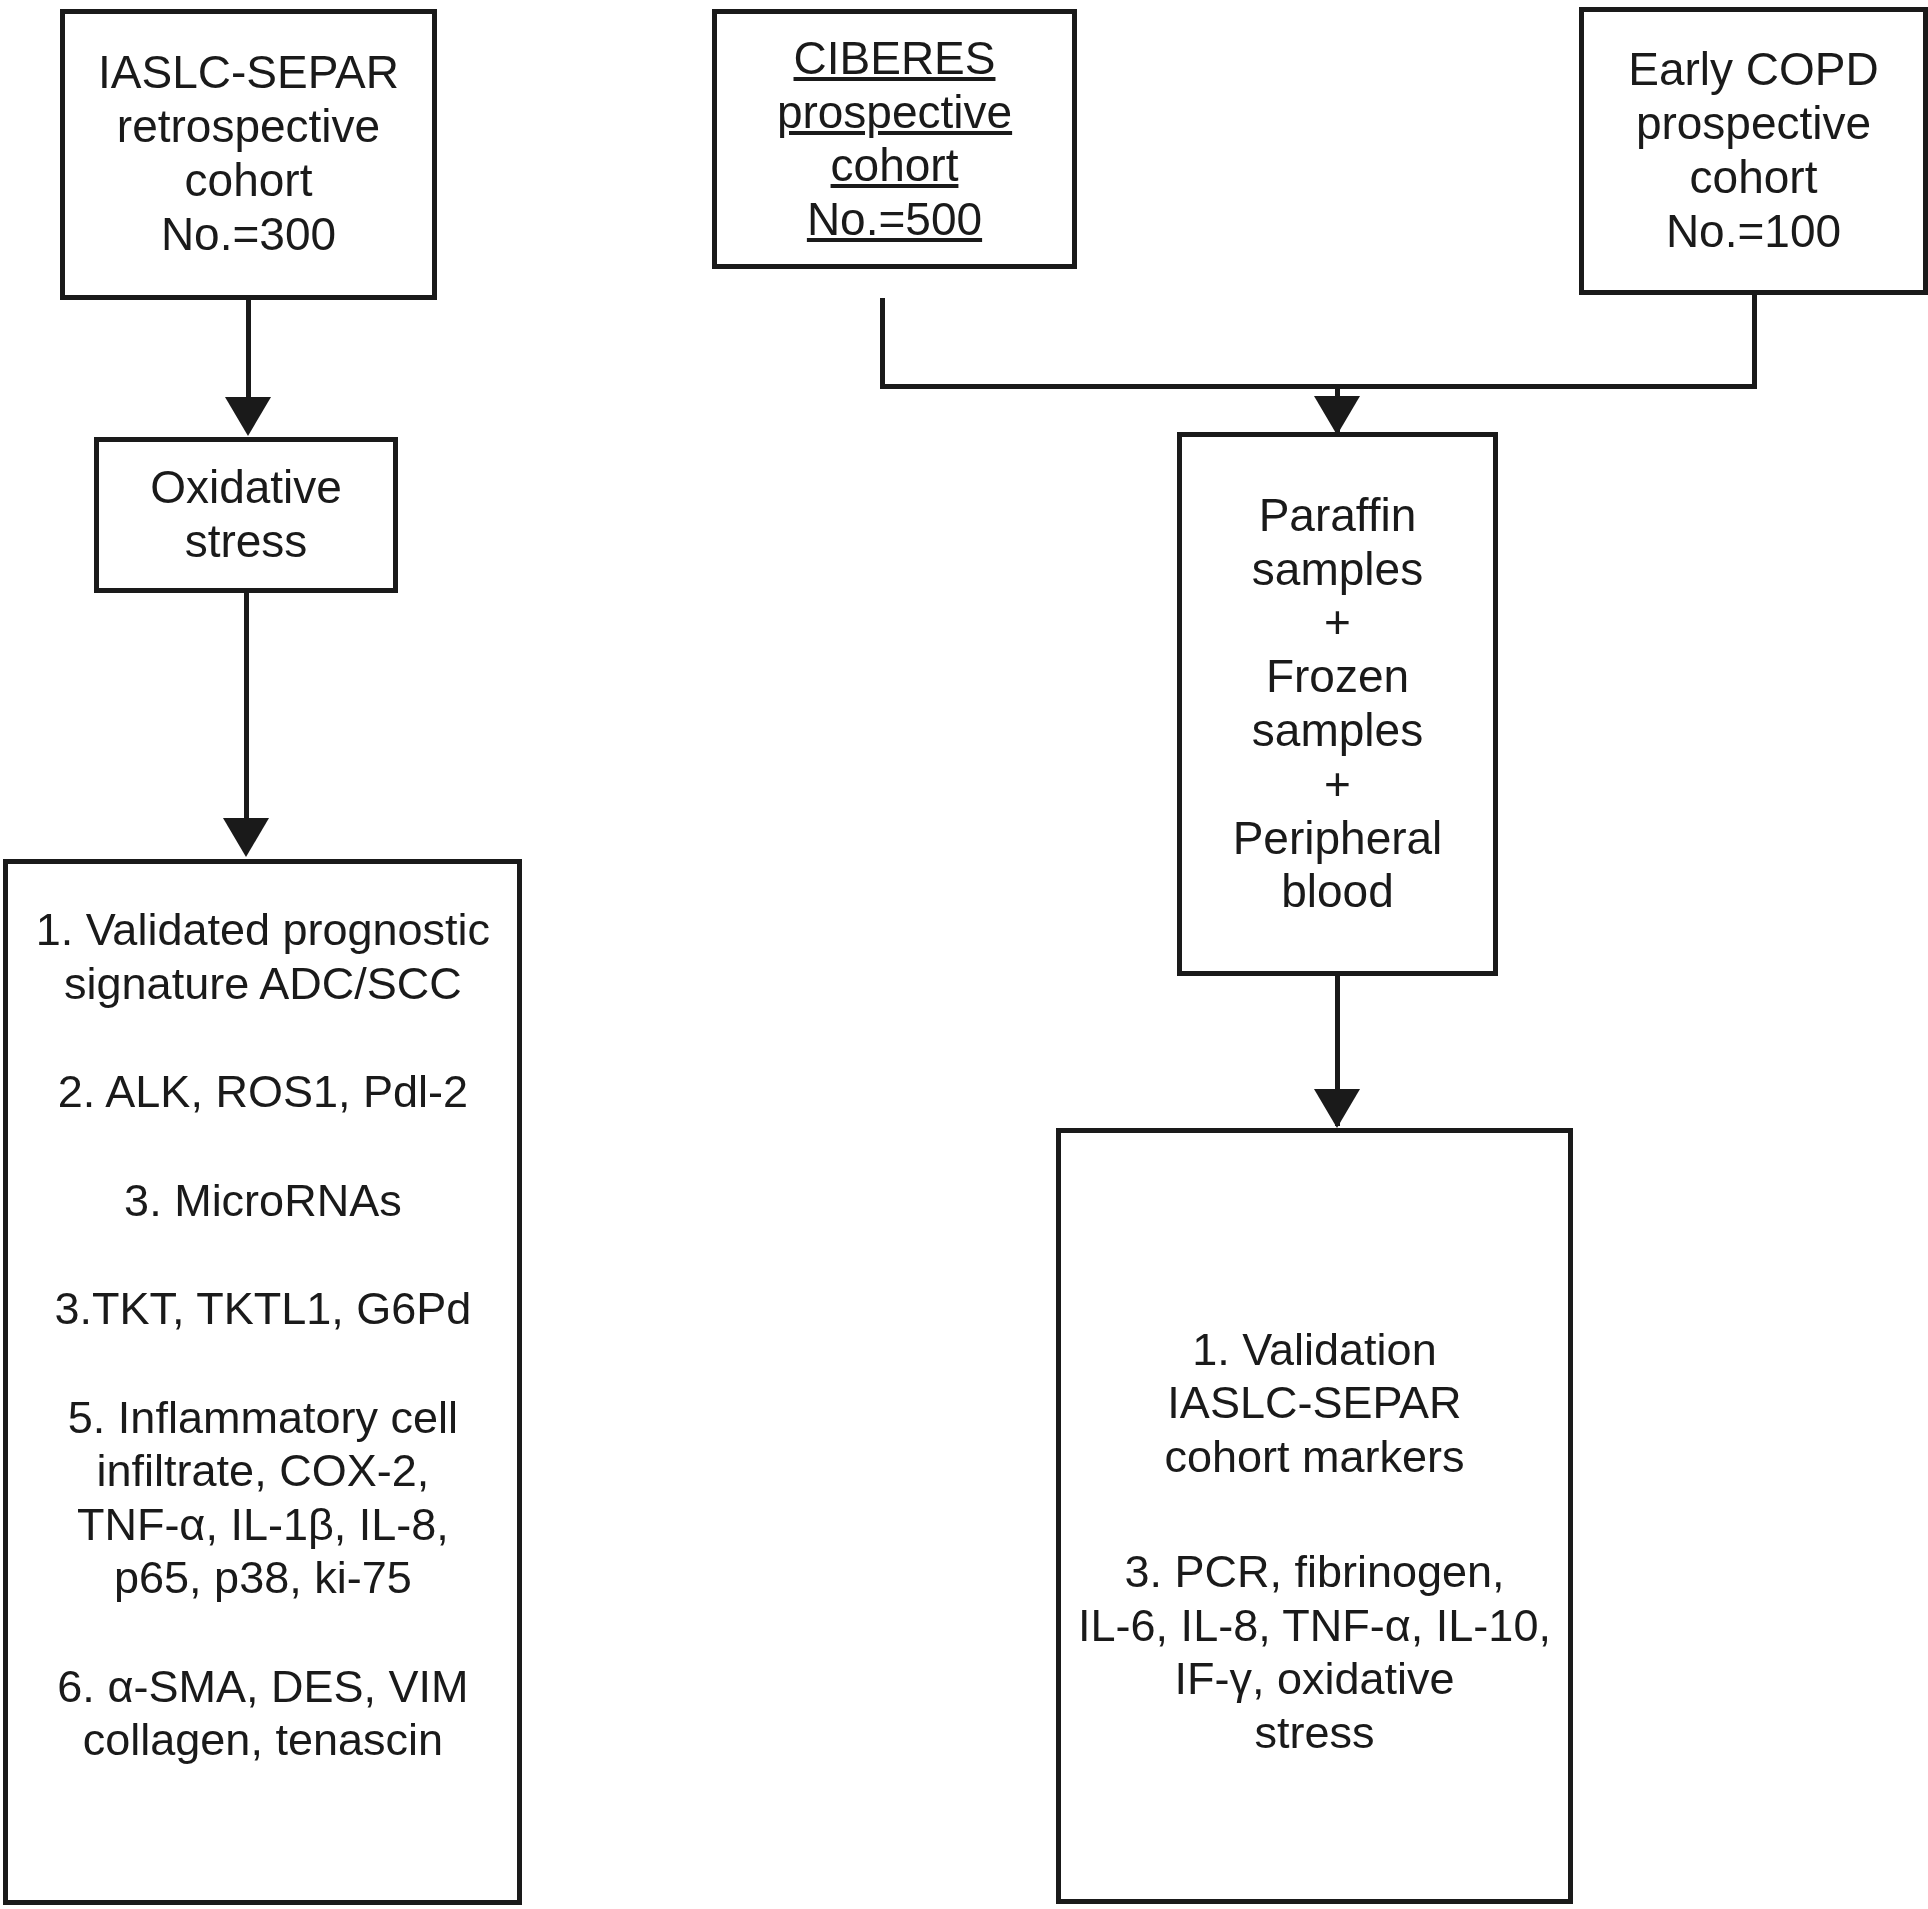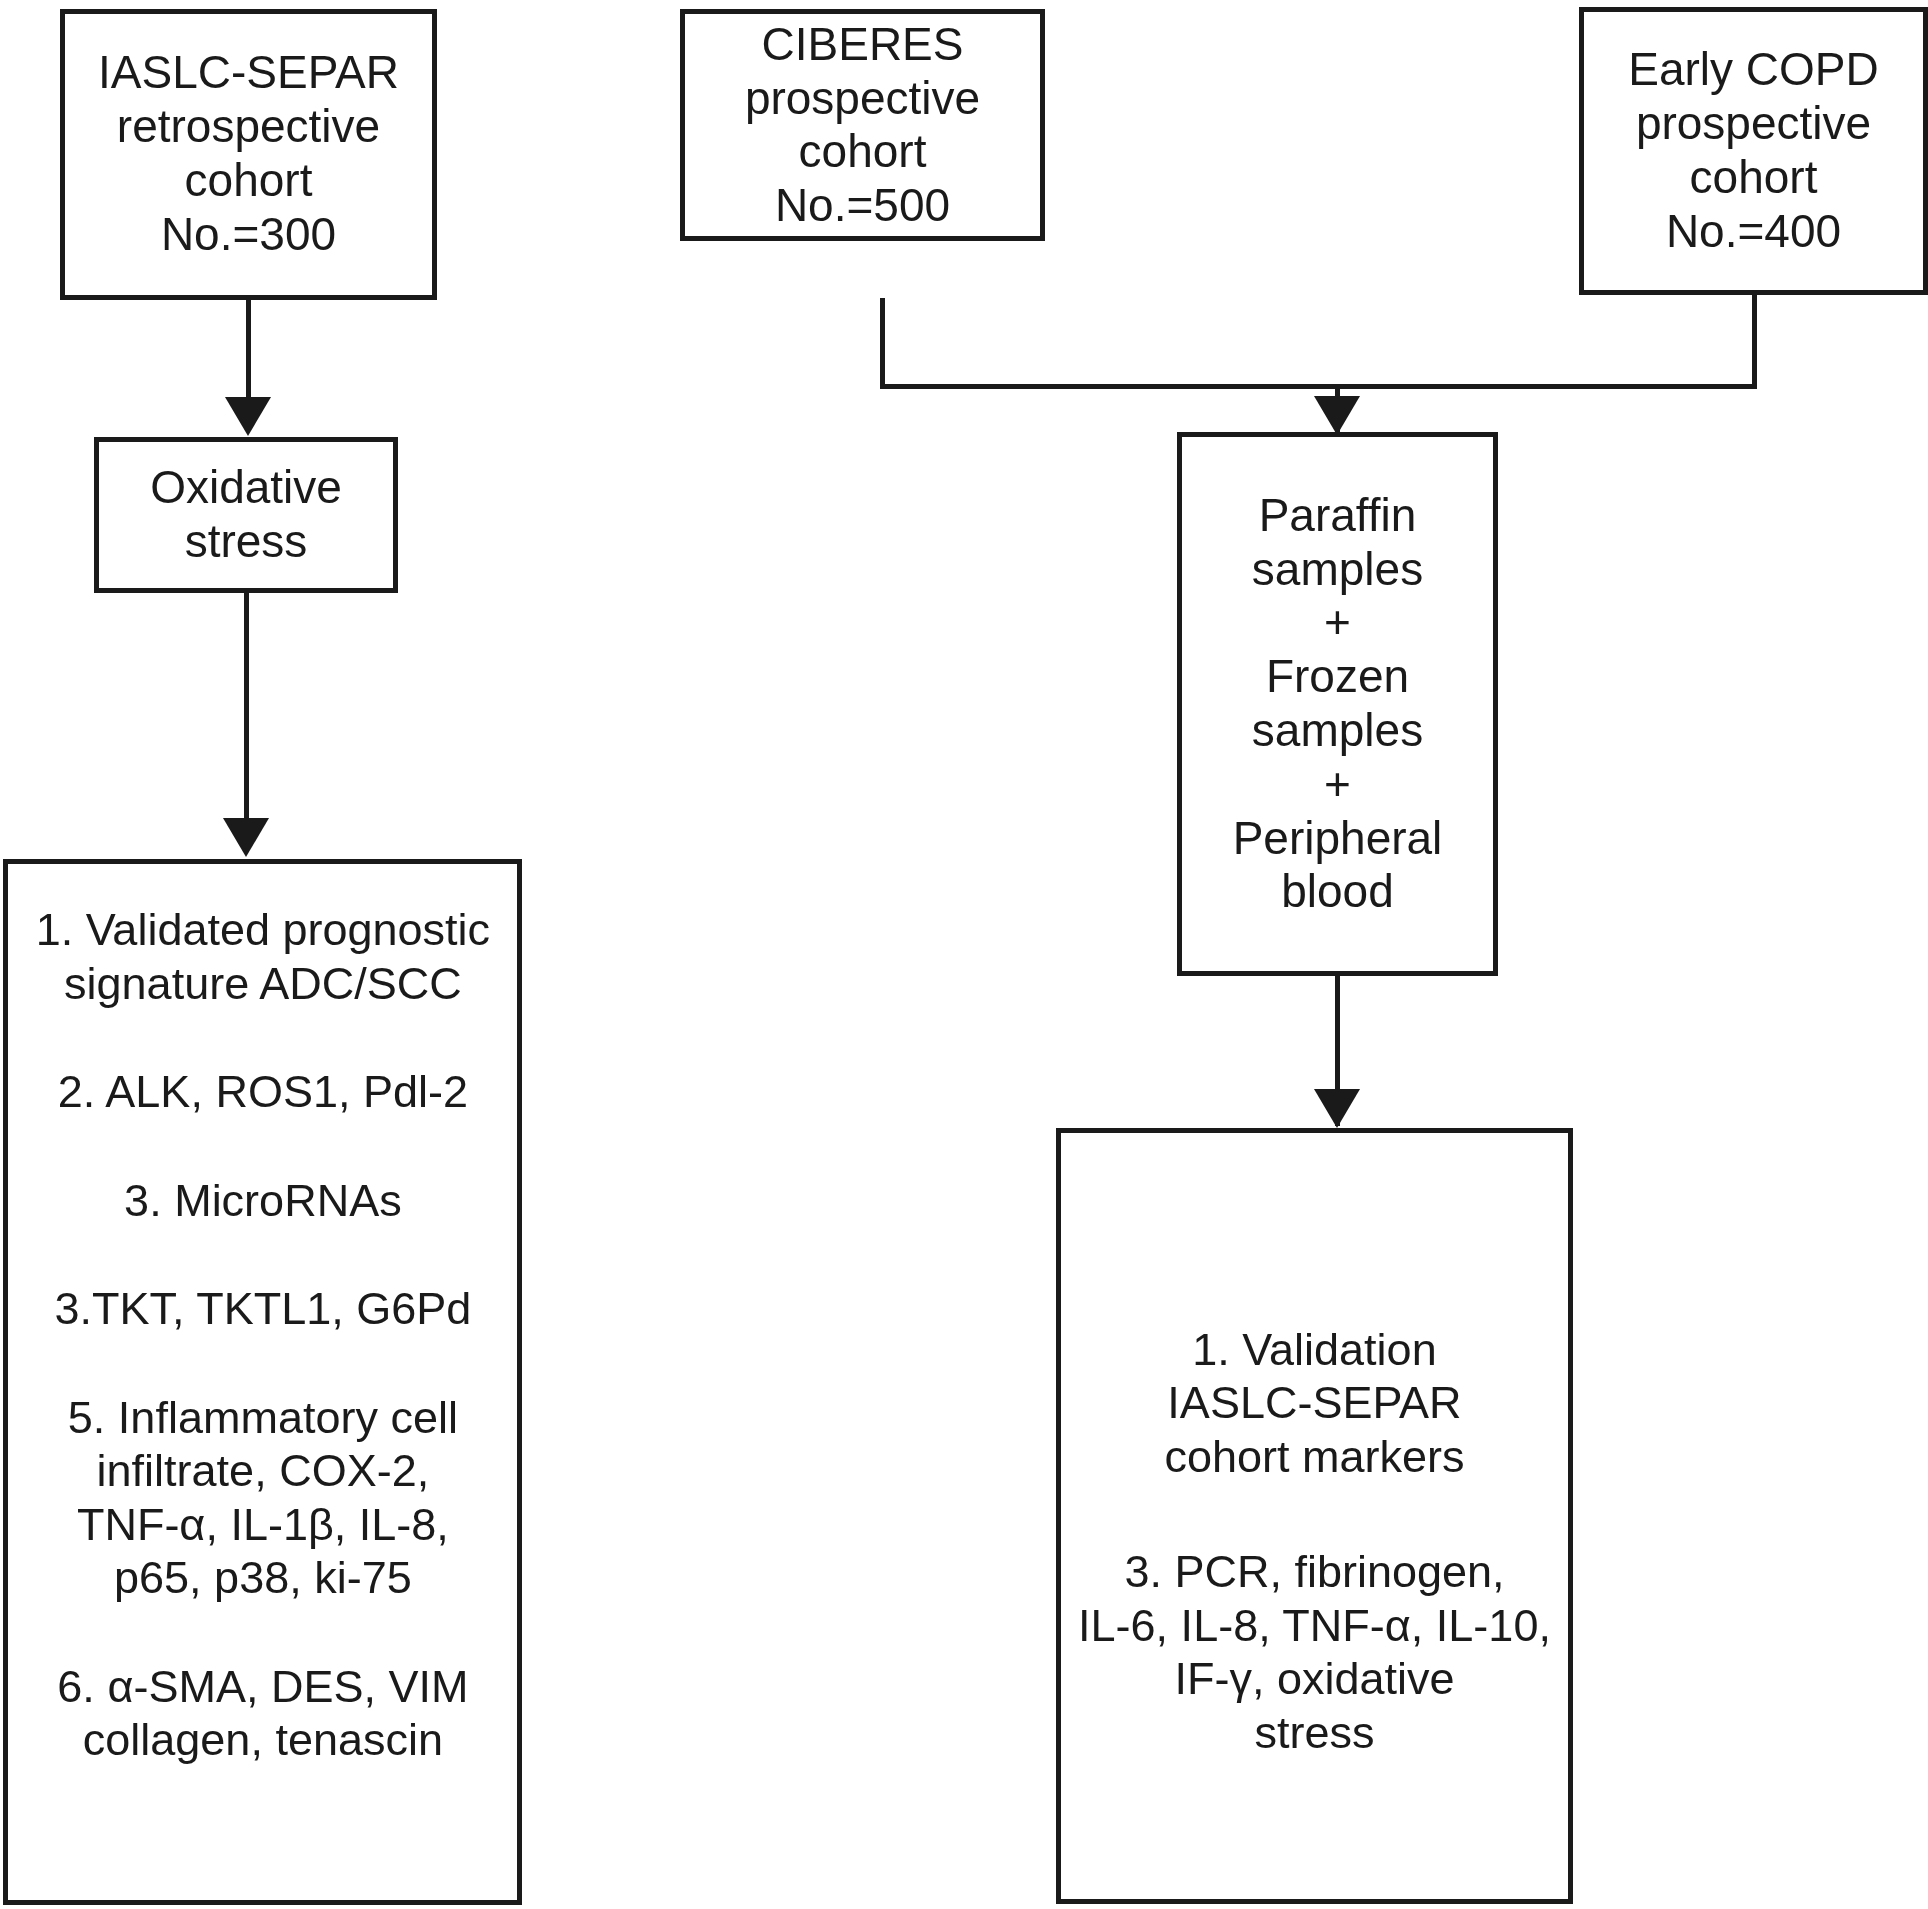--- a/index.html
+++ b/index.html
@@ -27,21 +27,21 @@
     align-items: center;
     justify-content: center;
     text-align: center;
   }
   .node .line {
     display: block;
     white-space: pre;
   }
   
   #node-iaslc-separ   { left: 60px;   top: 8.6px;   width: 377px;  height: 291px;  font-size: 46px; line-height: 1.17; }
-  #node-ciberes       { left: 680px;  top: 9.4px;   width: 365px;  height: 232px;  font-size: 46px; line-height: 1.17; }
+  #node-ciberes       { left: 712px;  top: 9.4px;   width: 365px;  height: 260px;  font-size: 46px; line-height: 1.17; text-decoration: underline; }
   #node-early-copd    { left: 1579px; top: 6.8px;    width: 349px;  height: 288px;  font-size: 46px; line-height: 1.17; }
   #node-oxidative     { left: 94px;  top: 437px;  width: 304px;  height: 156px;  font-size: 46px; line-height: 1.17; }
   #node-samples       { left: 1177px; top: 432px;  width: 321px;  height: 544px;  font-size: 46px; line-height: 1.17; }
 
   #node-left-results  { left: 3.4px;    top: 859px; width: 519px;  height: 1046px;
                         justify-content: flex-start; padding-top: 39px; }
   #node-right-results { left: 1056px; top: 1128px; width: 517px;  height: 776px;
                         justify-content: center; padding-top: 50px; }
 
   .result-item {
@@ -94,21 +94,21 @@
     <span class="line">CIBERES</span>
     <span class="line">prospective</span>
     <span class="line">cohort</span>
     <span class="line">No.=500</span>
   </div>
 
   <div class="node" id="node-early-copd">
     <span class="line">Early COPD</span>
     <span class="line">prospective</span>
     <span class="line">cohort</span>
-    <span class="line">No.=400</span>
+    <span class="line">No.=100</span>
   </div>
 
   <div class="node" id="node-oxidative">
     <span class="line">Oxidative</span>
     <span class="line">stress</span>
   </div>
 
   <div class="node" id="node-samples">
     <span class="line">Paraffin</span>
     <span class="line">samples</span>

